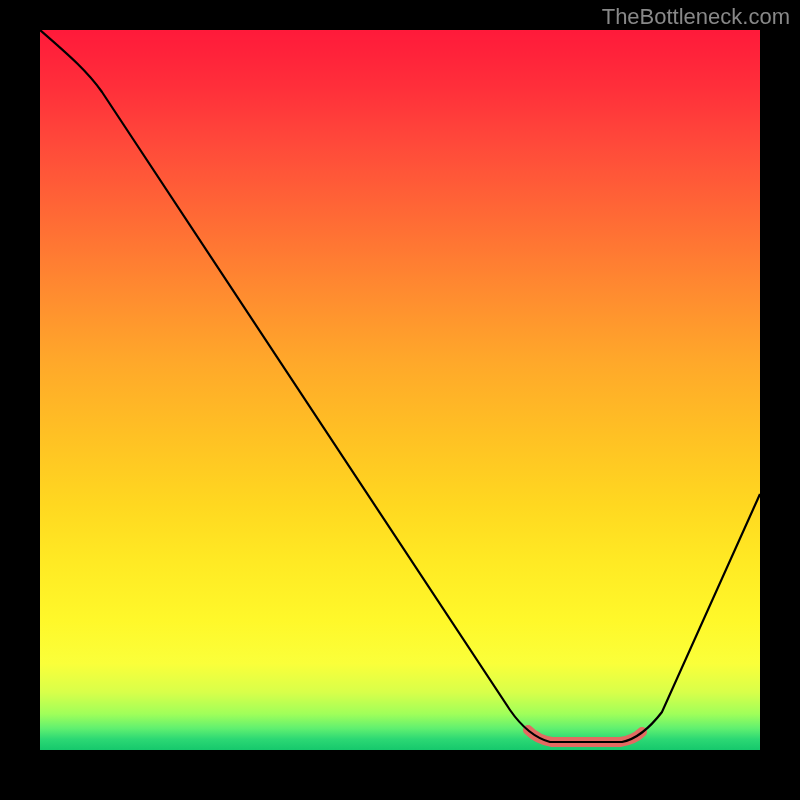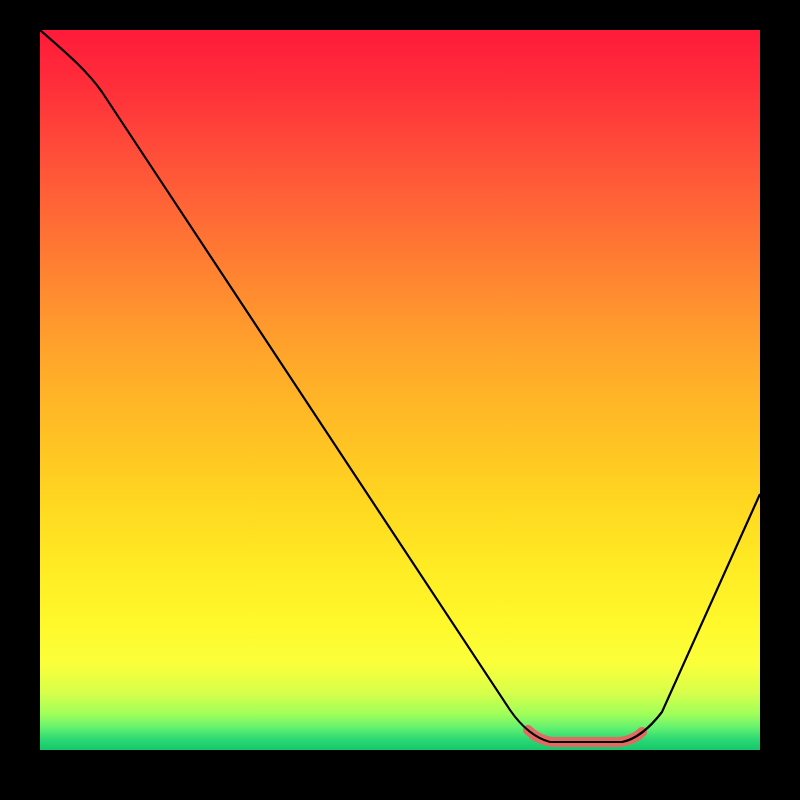--- a/index.html
+++ b/index.html
@@ -68,20 +68,21 @@
   .curve {
     stroke: #000;
     stroke-width: 2.2;
     fill: none;
   }
 </style>
 </head>
 <body>
 <div class="container">
 
+  <div class="watermark">TheBottleneck.com</div>
 
   <div class="plot-area">
     <svg class="curves" viewBox="0 0 720 720" preserveAspectRatio="none">
 
       <path class="highlight" d="M 488 700
                Q 498 710 512 712
                L 580 712
                Q 594 710 602 702"></path>
 
       <path class="curve" d="M 0 0

